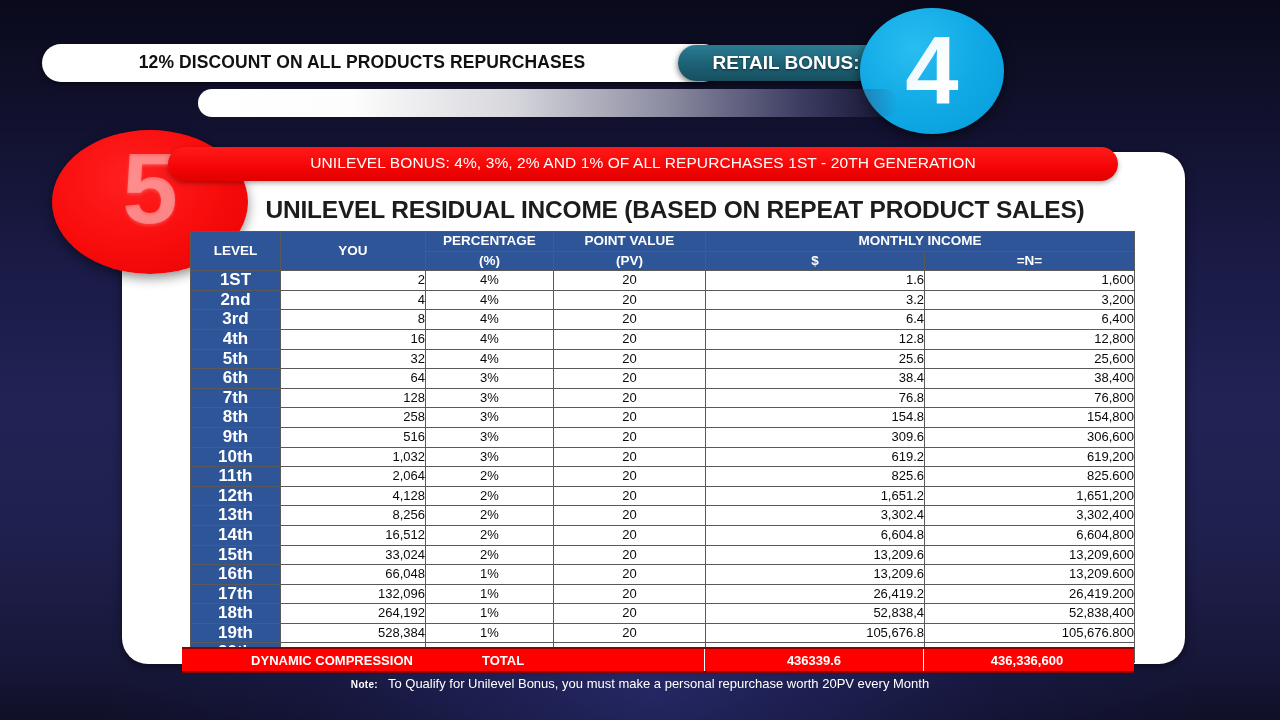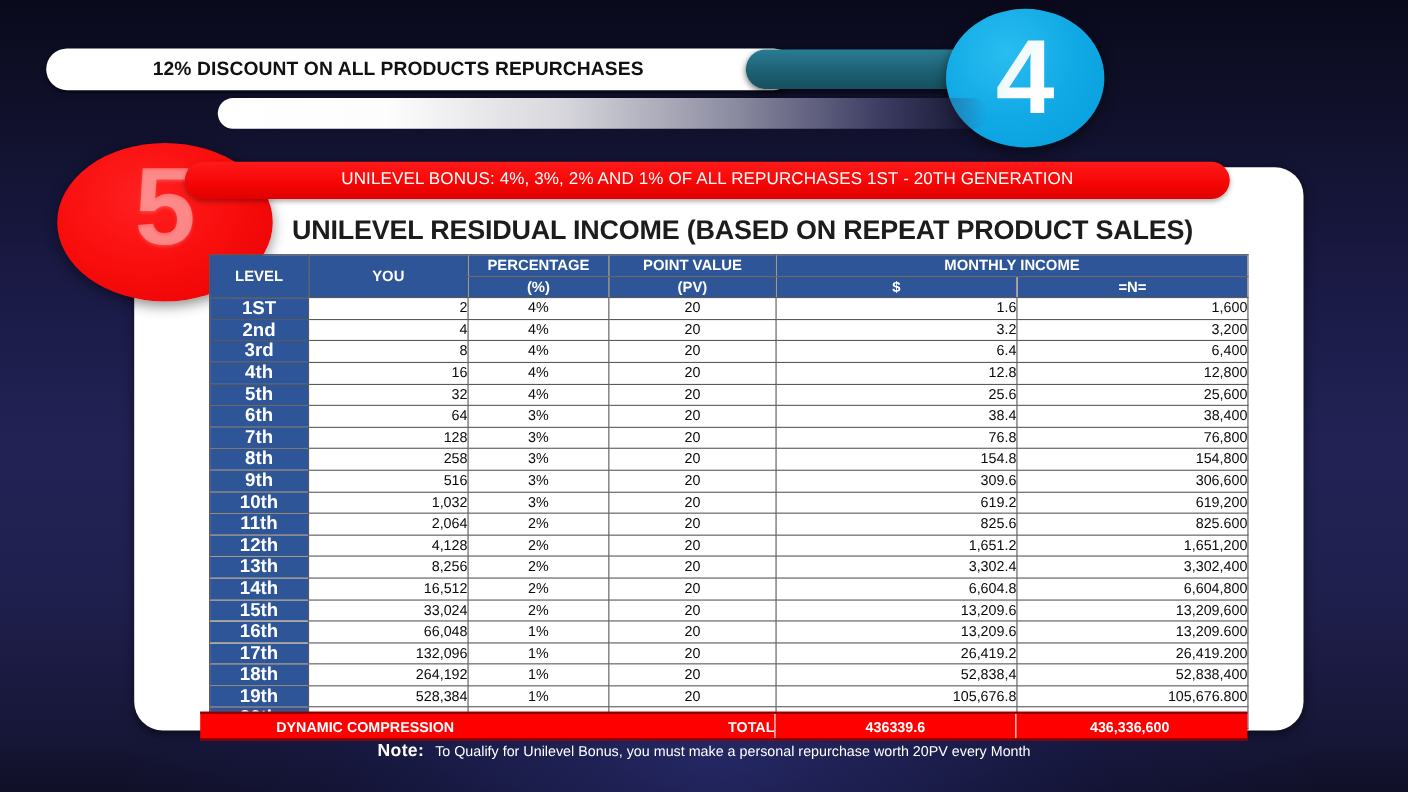--- a/index.html
+++ b/index.html
@@ -251,21 +251,21 @@
     font-weight: bold;
     font-size: 13px;
   }
   .tr-dyn {
     width: 300px;
     text-align: center;
     white-space: nowrap;
   }
   .tr-total {
     width: 222px;
-    text-align: right;
+    text-align: left;
     white-space: nowrap;
   }
   .tr-spacer { width: 1px; height: 22px; background: #ffffff; }
   .tr-usd {
     width: 218px;
     text-align: center;
     white-space: nowrap;
   }
   .tr-naira {
     width: 206px;
@@ -276,41 +276,42 @@
   
   .note-wrap {
     position: absolute;
     left: 0px;
     top: 674px;
     width: 1280px;
     text-align: center;
     white-space: nowrap;
   }
   .note-label {
-    font-size: 16px;
+    font-size: 10px;
     font-weight: bold;
     color: #ffffff;
     letter-spacing: 0.3px;
   }
   .note-text {
     font-size: 13px;
     font-weight: normal;
     color: #ffffff;
     margin-left: 10px;
   }
 </style>
 </head>
 <body>
 
 <div id="stage">
 
   <div class="top-bar-white"></div>
   <div class="top-bar-white-text">12% DISCOUNT ON ALL PRODUCTS REPURCHASES</div>
 
   <div class="retail-pill"></div>
+  <div class="retail-pill-text">RETAIL BONUS:</div>
 
   <div class="num-circle-blue"></div>
   <div class="num-circle-blue-text">4</div>
 
   <div class="fade-bar"></div>
 
   <div class="panel"></div>
 
   <div class="num-circle-red"></div>
   <div class="num-circle-red-text">5</div>

